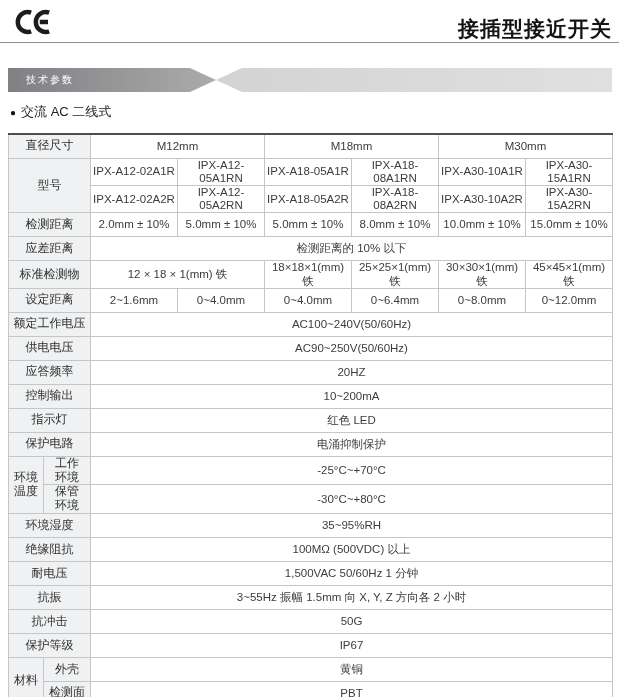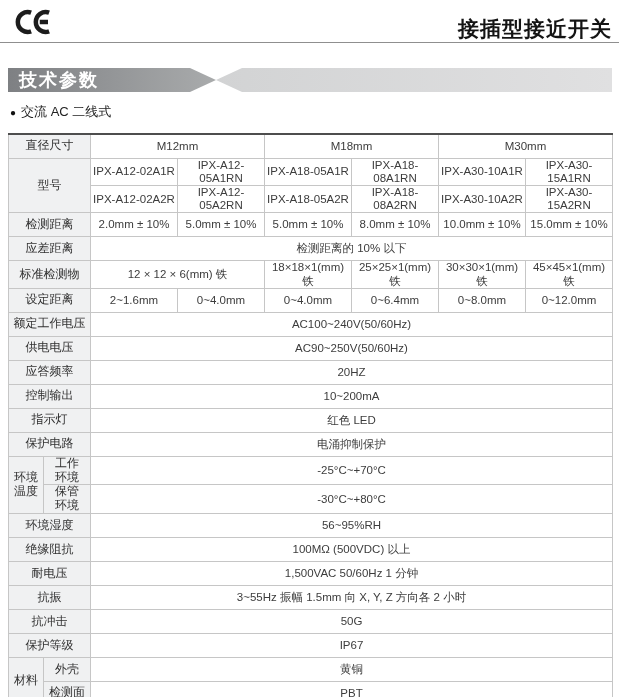--- a/index.html
+++ b/index.html
@@ -42,23 +42,23 @@
   .banner-dark {
     position: absolute;
     left: 0; top: 0;
     width: 208px; height: 100%;
     background: linear-gradient(90deg, #7e8083, #a9abac);
     clip-path: polygon(0 0, calc(100% - 26px) 0, 100% 50%, calc(100% - 26px) 100%, 0 100%);
     display: flex; align-items: center;
   }
   .banner-dark span {
     color: #ffffff;
-    font-weight: bold;
-    font-size: 18px;
-    padding-left: 11px;
+    font-weight: normal;
+    font-size: 10px;
+    padding-left: 18px;
     letter-spacing: 2px;
   }
   .banner-light {
     position: absolute;
     left: 208px; right: 0; top: 0; bottom: 0;
     background: linear-gradient(90deg, #d2d3d4, #e0e0e1);
     clip-path: polygon(0 50%, 26px 0, 100% 0, 100% 100%, 26px 100%);
   }
 
   
@@ -173,21 +173,21 @@
         <td>8.0mm ± 10%</td>
         <td>10.0mm ± 10%</td>
         <td>15.0mm ± 10%</td>
       </tr>
       <tr>
         <td colspan="2" class="label">应差距离</td>
         <td colspan="6">检测距离的 10% 以下</td>
       </tr>
       <tr>
         <td colspan="2" class="label">标准检测物</td>
-        <td colspan="2">12 × 12 × 6(mm) 铁</td>
+        <td colspan="2">12 × 18 × 1(mm) 铁</td>
         <td>18×18×1(mm) 铁</td>
         <td>25×25×1(mm) 铁</td>
         <td>30×30×1(mm) 铁</td>
         <td>45×45×1(mm) 铁</td>
       </tr>
       <tr>
         <td colspan="2" class="label">设定距离</td>
         <td>2~1.6mm</td>
         <td>0~4.0mm</td>
         <td>0~4.0mm</td>
@@ -226,21 +226,21 @@
 环境</td>
         <td colspan="6">-25°C~+70°C</td>
       </tr>
       <tr class="tall">
         <td class="label">保管
 环境</td>
         <td colspan="6">-30°C~+80°C</td>
       </tr>
       <tr>
         <td colspan="2" class="label">环境湿度</td>
-        <td colspan="6">56~95%RH</td>
+        <td colspan="6">35~95%RH</td>
       </tr>
       <tr>
         <td colspan="2" class="label">绝缘阻抗</td>
         <td colspan="6">100MΩ (500VDC) 以上</td>
       </tr>
       <tr>
         <td colspan="2" class="label">耐电压</td>
         <td colspan="6">1,500VAC 50/60Hz 1 分钟</td>
       </tr>
       <tr>

